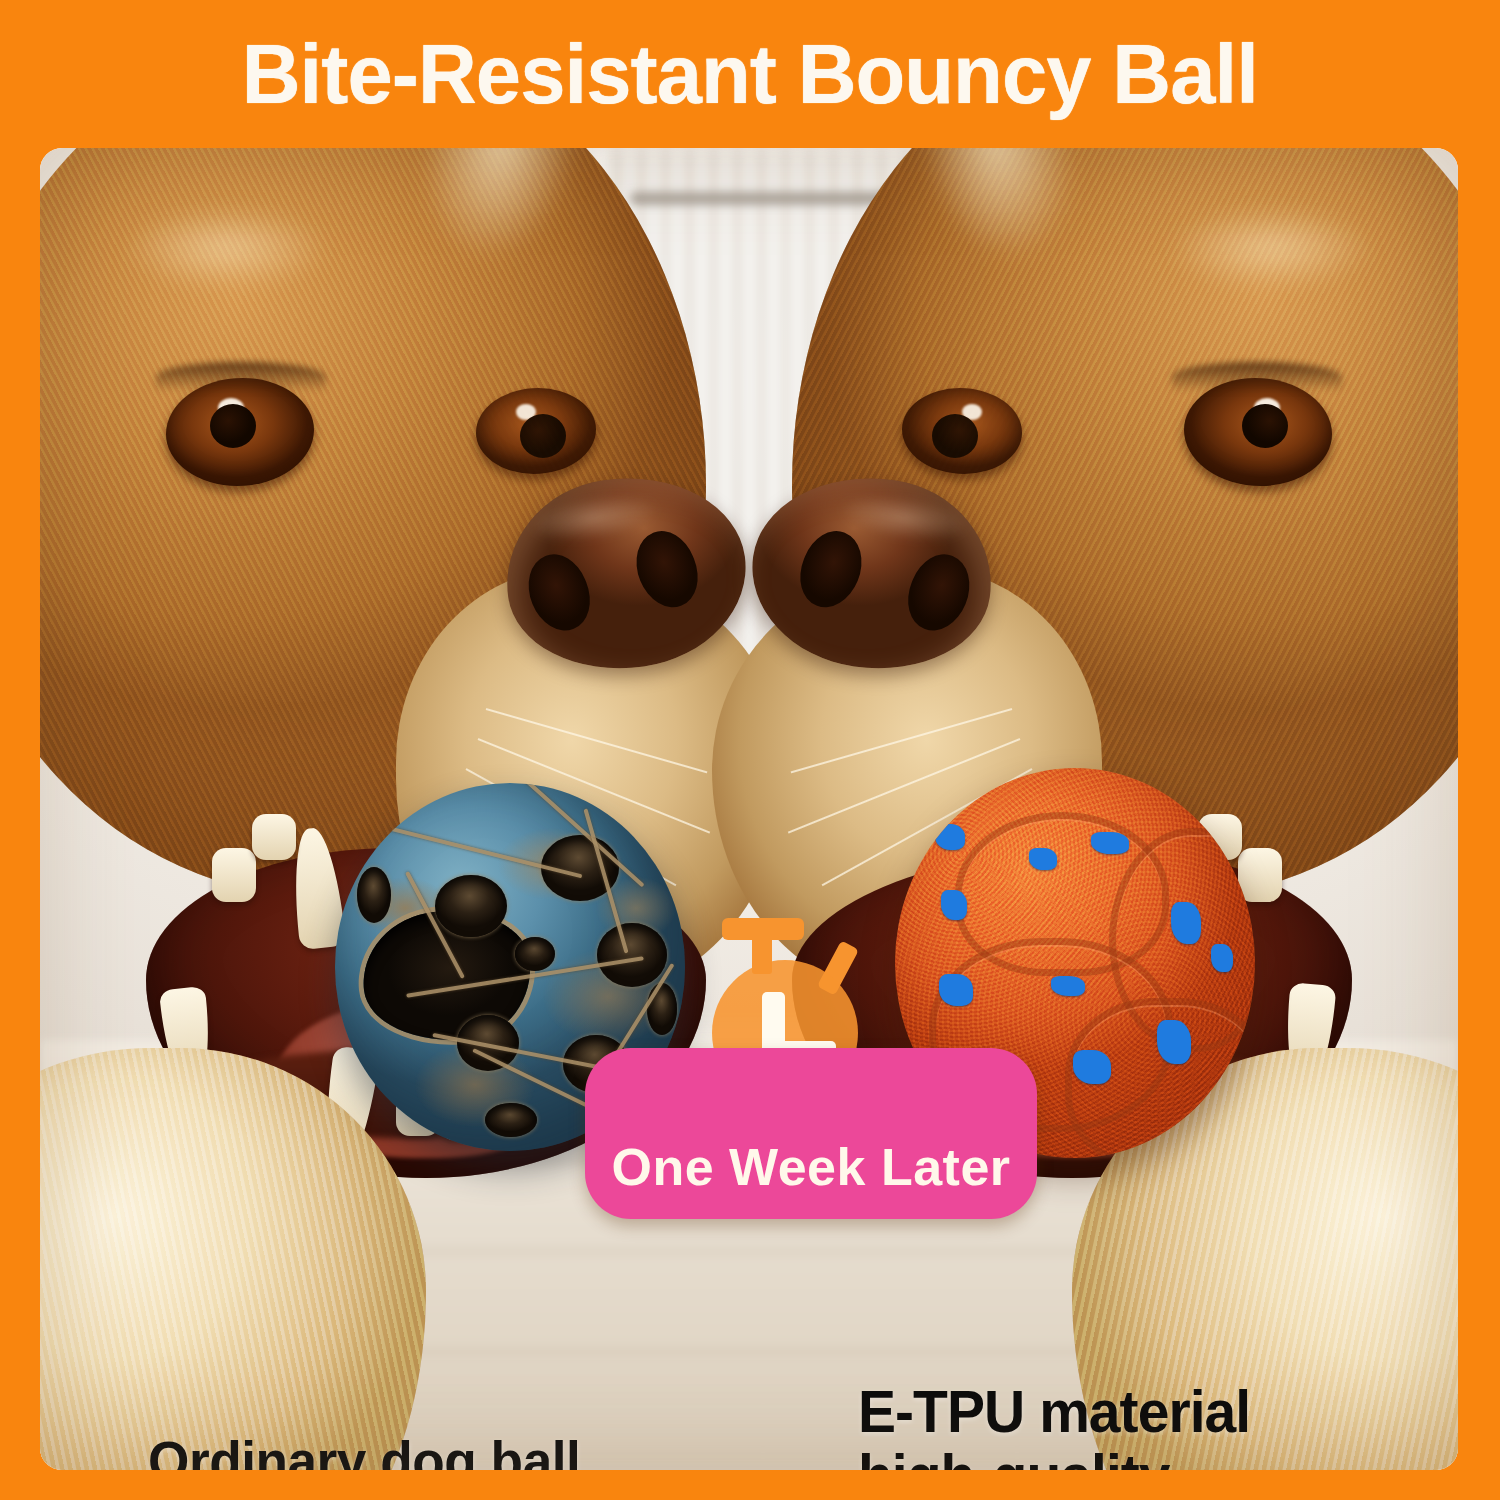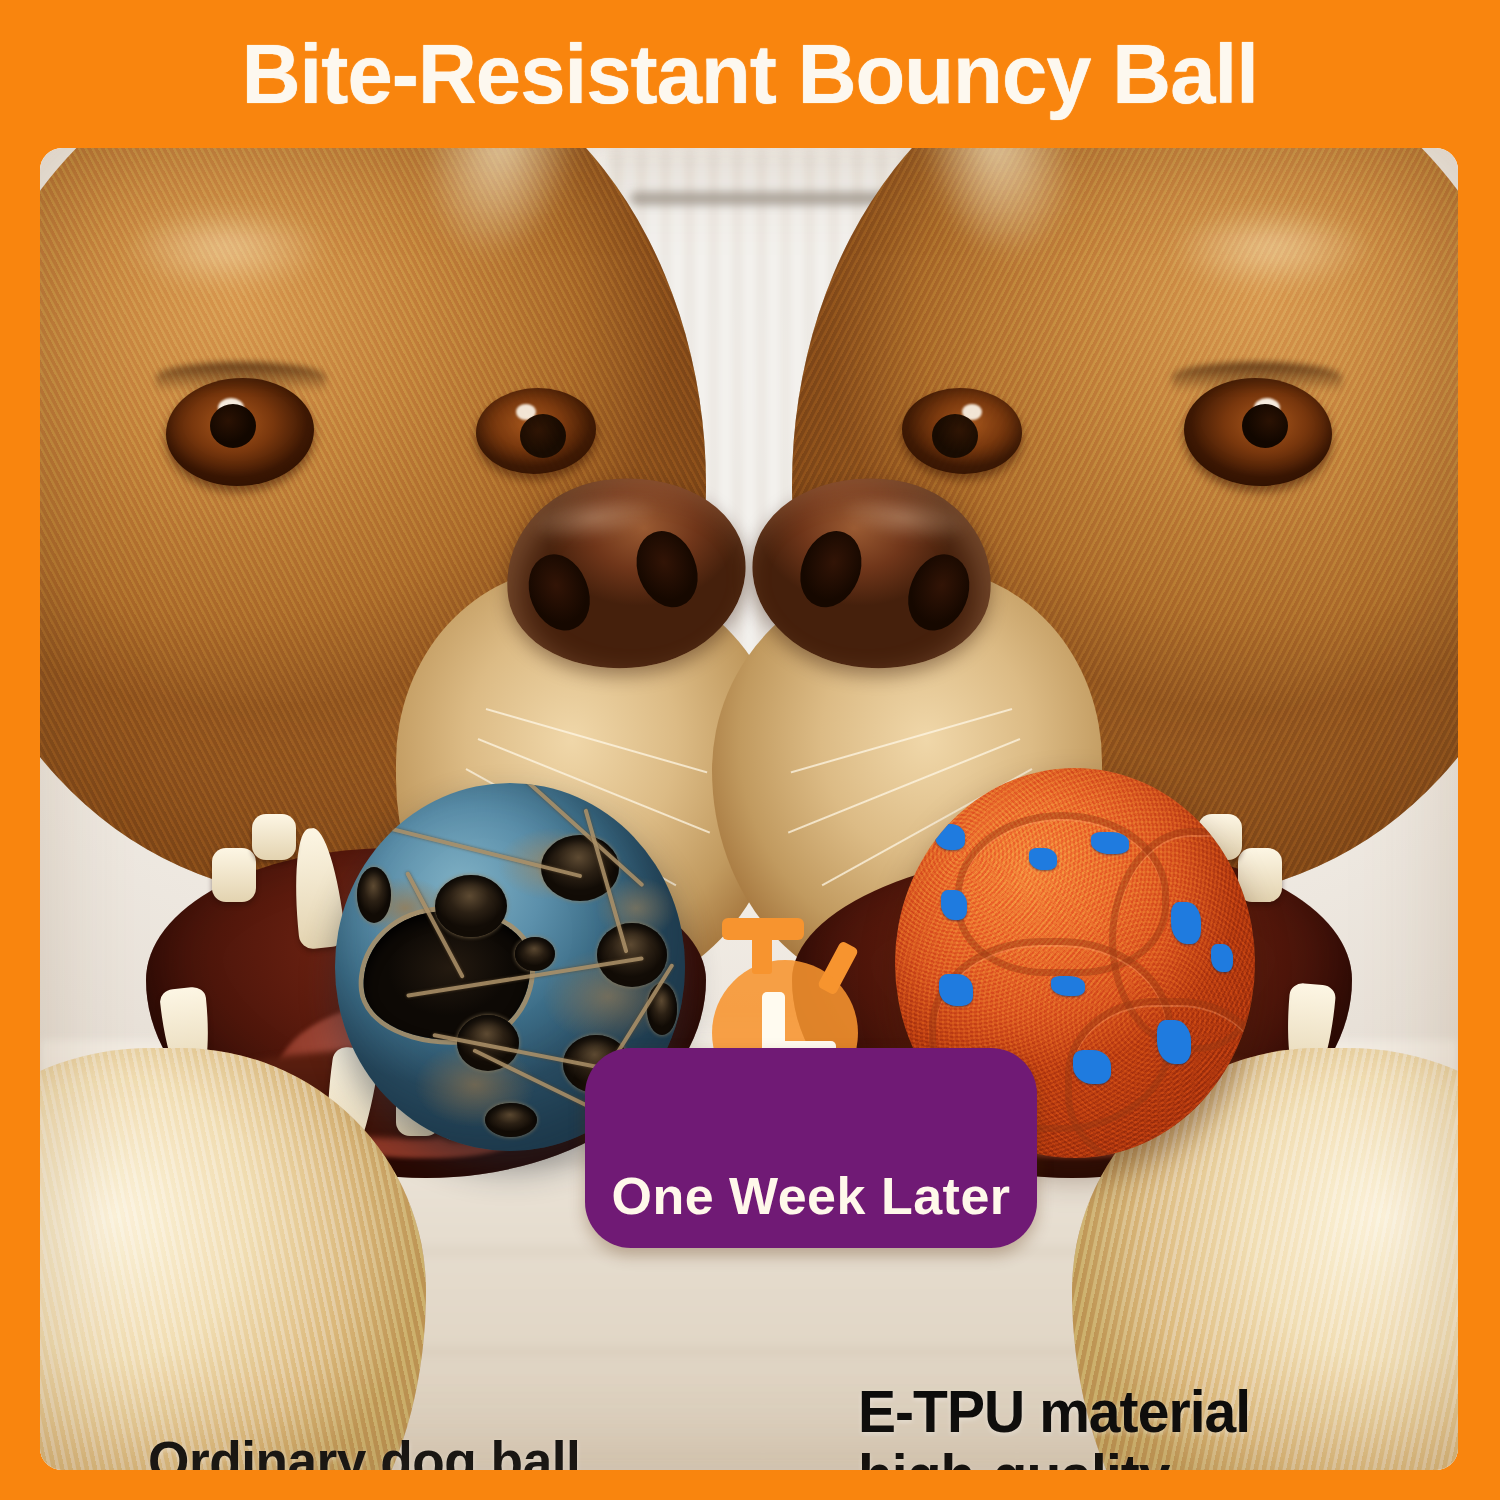--- a/index.html
+++ b/index.html
@@ -271,22 +271,22 @@
   .watch-crown{
     position:absolute;left:32px;top:2px;width:82px;height:22px;background:#F7942F;border-radius:6px;
   }
   .watch-tick{
     position:absolute;left:138px;top:26px;width:20px;height:52px;background:#F7942F;
     border-radius:5px;transform:rotate(28deg);
   }
   .hand-v{position:absolute;left:72px;top:76px;width:23px;height:72px;background:#FFFBF0;border-radius:5px;}
   .hand-h{position:absolute;left:72px;top:125px;width:74px;height:23px;background:#FFFBF0;border-radius:5px;}
   #pill{
-    position:absolute;left:40px;top:132px;width:452px;height:200px;
-    background:#701a75;border-radius:46px;
+    position:absolute;left:40px;top:132px;width:452px;height:171px;
+    background:#ec4899;border-radius:46px;
     box-shadow:0 7px 16px rgba(90,48,10,.3);
     display:flex;align-items:flex-end;justify-content:center;
   }
   #pill-text{
     color:#FFF8EA;font-size:52px;font-weight:bold;line-height:1;
     padding-bottom:26px;letter-spacing:.5px;white-space:nowrap;
   }
   
   #caption-left{
     position:absolute;left:108px;top:1280px;

